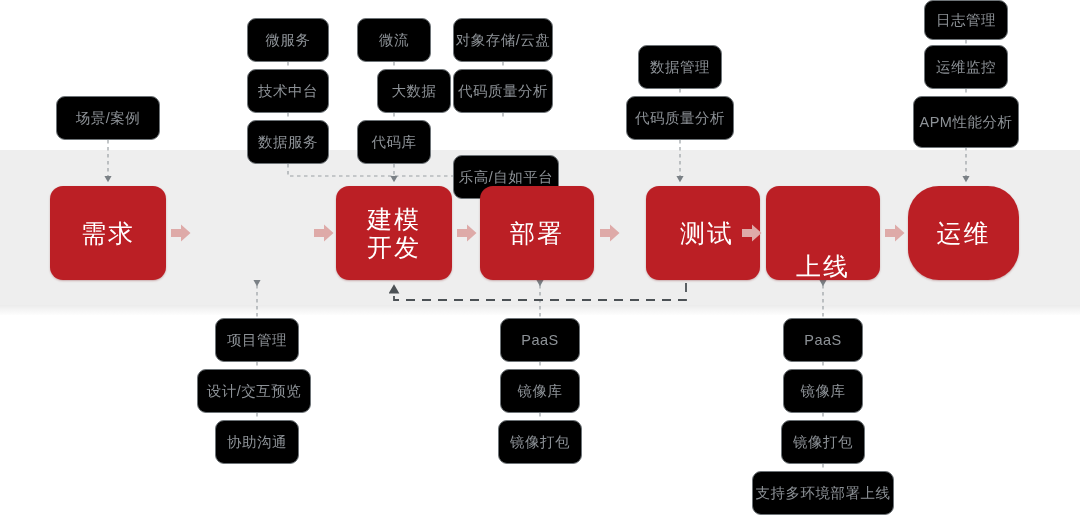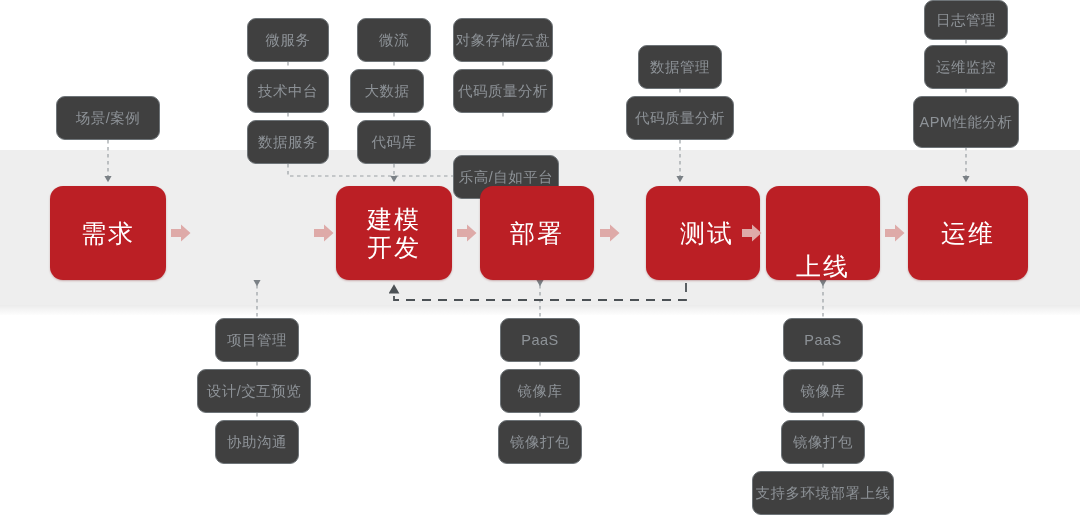--- a/index.html
+++ b/index.html
@@ -45,21 +45,21 @@
     width: 1080px;
     height: 523px;
     pointer-events: none;
   }
   
   .node {
     position: absolute;
     box-sizing: border-box;
     border: 1px solid #6e7478;
     border-radius: 9px;
-    background: #404040;
+    background: #000000;
     color: #8d9297;
     font-size: 14.5px;
     line-height: 1;
     display: flex;
     align-items: center;
     justify-content: center;
     white-space: nowrap;
     letter-spacing: .5px;
     z-index: 3;
   }
@@ -147,21 +147,21 @@
     </g>
   </svg>
 
   <div class="node" style="left:56px;top:96px;width:104px;height:44px;">场景/案例</div>
 
   <div class="node" style="left:247px;top:18px;width:82px;height:44px;">微服务</div>
   <div class="node" style="left:247px;top:69px;width:82px;height:44px;">技术中台</div>
   <div class="node" style="left:247px;top:120px;width:82px;height:44px;">数据服务</div>
 
   <div class="node" style="left:357px;top:18px;width:74px;height:44px;">微流</div>
-  <div class="node" style="left:350px;top:69px;width:74px;height:44px;">大数据</div>
+  <div class="node" style="left:377px;top:69px;width:74px;height:44px;">大数据</div>
   <div class="node" style="left:357px;top:120px;width:74px;height:44px;">代码库</div>
 
   <div class="node" style="left:453px;top:18px;width:100px;height:44px;">对象存储/云盘</div>
   <div class="node" style="left:453px;top:69px;width:100px;height:44px;">代码质量分析</div>
   <div class="node" style="left:453px;top:120px;width:106px;height:44px;margin-top:35px;">乐高/自如平台</div>
 
   <div class="node" style="left:638px;top:45px;width:84px;height:44px;">数据管理</div>
   <div class="node" style="left:626px;top:96px;width:108px;height:44px;">代码质量分析</div>
 
   <div class="node" style="left:924px;top:0px;width:84px;height:40px;">日志管理</div>
@@ -192,21 +192,21 @@
   </div>
   <div class="stage-box" style="left:480px;top:186px;width:114px;height:94px;">
     <span>部署</span>
   </div>
   <div class="stage-box" style="left:646px;top:186px;width:114px;height:94px;padding-left:8px;">
     <span>测试</span>
   </div>
   <div class="stage-box" style="left:766px;top:186px;width:114px;height:94px;align-items:flex-end;">
     <span>上线</span>
   </div>
-  <div class="stage-box" style="left:908px;top:186px;width:120px;height:94px;">
+  <div class="stage-box" style="left:908px;top:186px;width:111px;height:94px;border-radius:31px;">
     <span>运维</span>
   </div>
 
   <svg class="chev" style="left:170px;top:223px;" viewBox="0 0 22 20">
     <path d="M1,6 L11,6 L11,1.5 L20.5,10 L11,18.5 L11,14 L1,14 z" fill="#deaaa8"></path>
   </svg>
   <svg class="chev" style="left:313px;top:223px;" viewBox="0 0 22 20">
     <path d="M1,6 L11,6 L11,1.5 L20.5,10 L11,18.5 L11,14 L1,14 z" fill="#deaaa8"></path>
   </svg>
   <svg class="chev" style="left:456px;top:223px;" viewBox="0 0 22 20">

